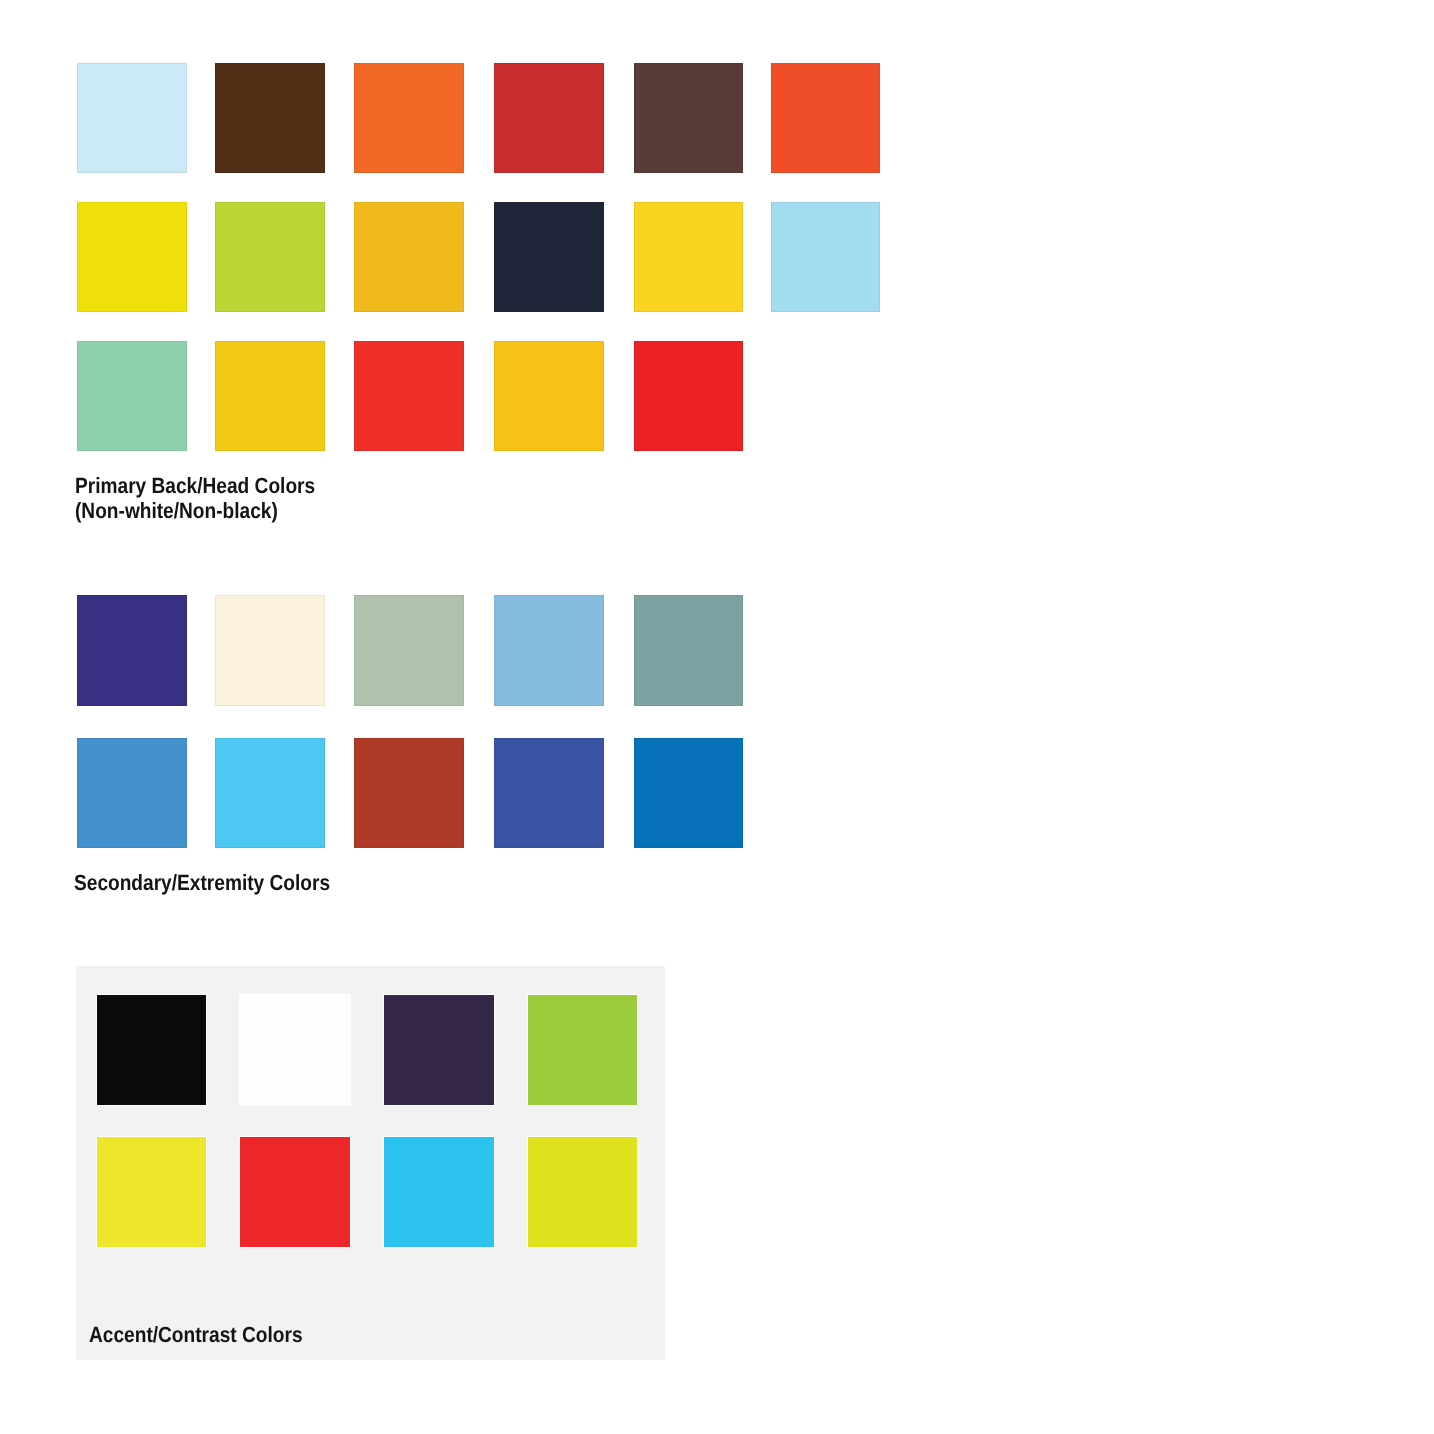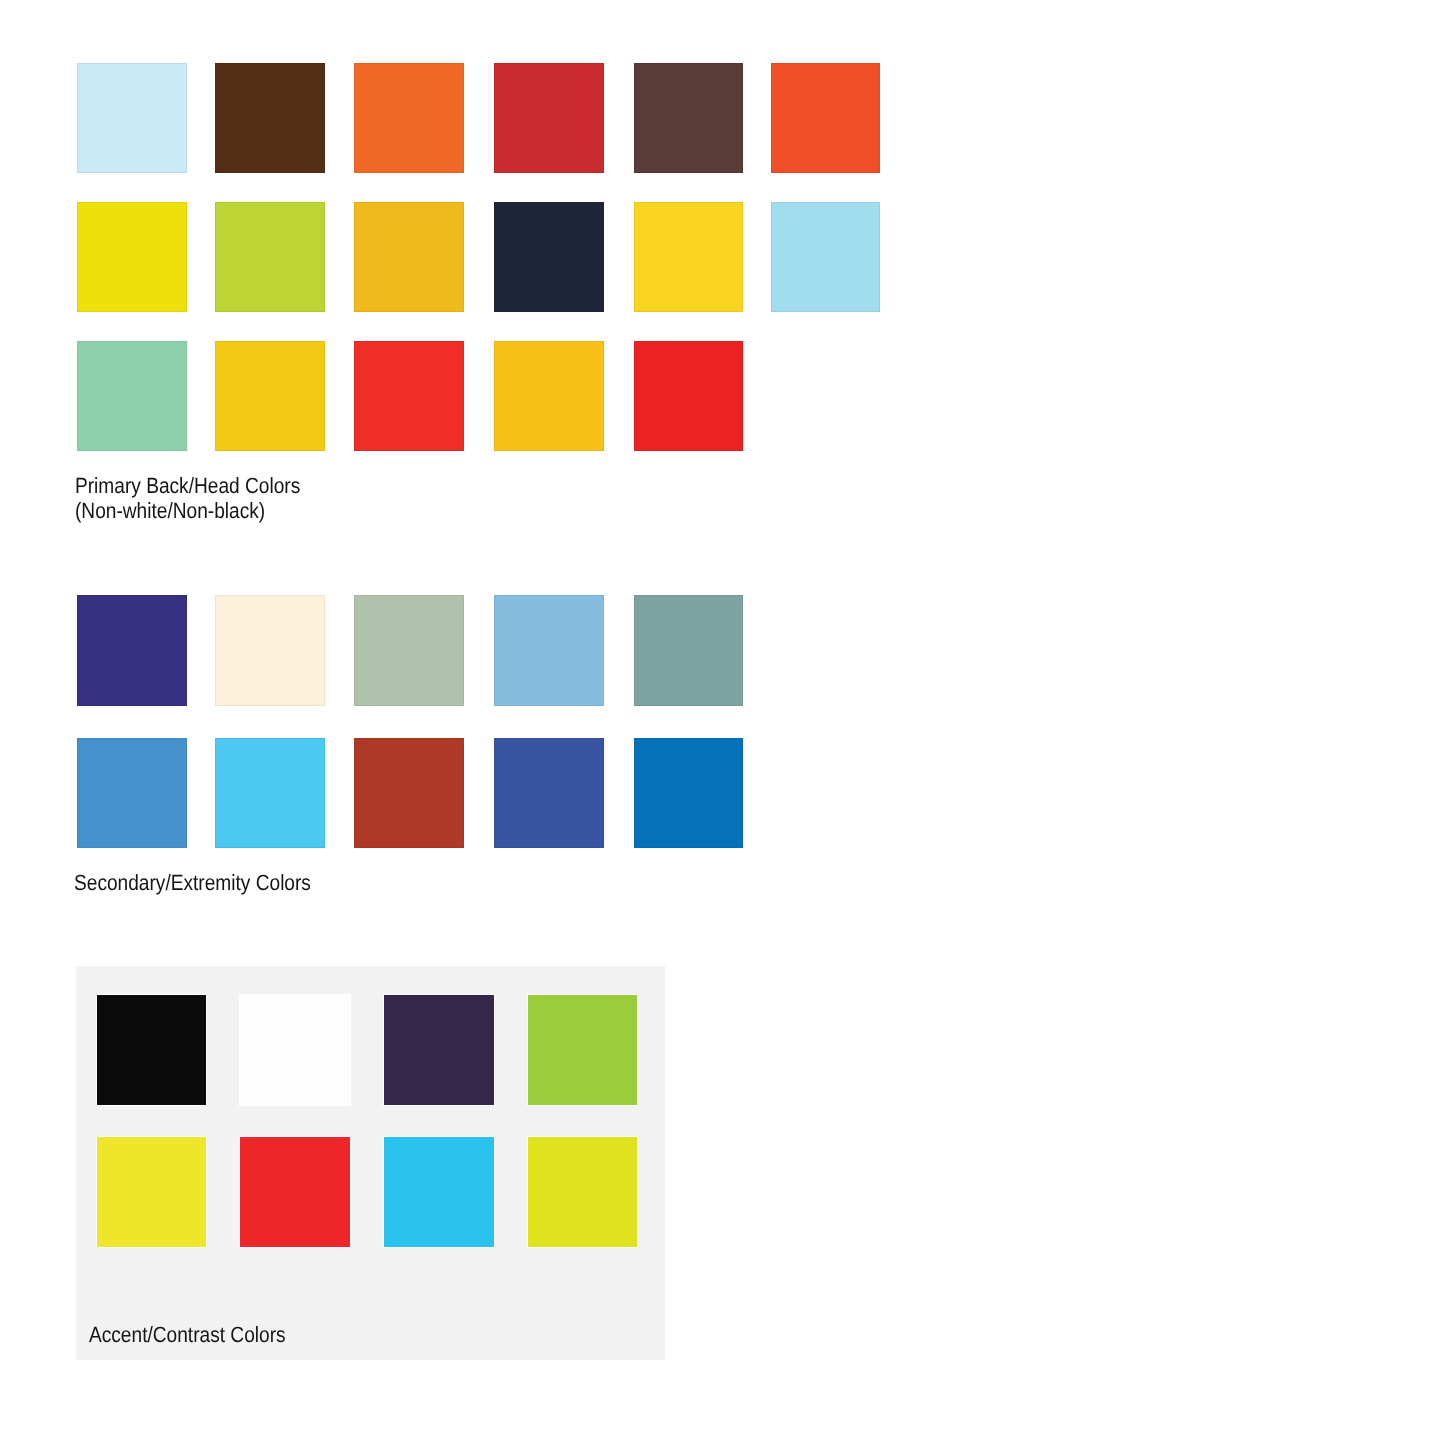--- a/index.html
+++ b/index.html
@@ -5,21 +5,21 @@
 <style>
   html, body { margin:0; padding:0; }
   body {
     width:1434px; height:1434px;
     background:#FFFFFF;
     font-family:"Liberation Sans", sans-serif;
     overflow:hidden;
     position:relative;
   }
   .page { position:absolute; left:0; top:0; width:1434px; height:1434px; }
-  .sec  { position:absolute; left:0; top:0; width:100%; height:100%; pointer-events:none; }
+  .sec  { position:absolute; left:0; top:0; width:100%; height:100%; pointer-events:none;font-weight:bold; }
   .swatch-row { position:absolute; left:0; top:0; width:100%; height:100%; pointer-events:none; }
   .swatch { position:absolute; box-sizing:border-box; border:1px solid transparent; pointer-events:auto; }
   .panel  { position:absolute; pointer-events:auto; }
   .label {
     position:absolute;
     color:#141414;
     font-size:22px;
     line-height:24.8px;
     white-space:pre;
     transform:scaleX(0.869) translateZ(0);

